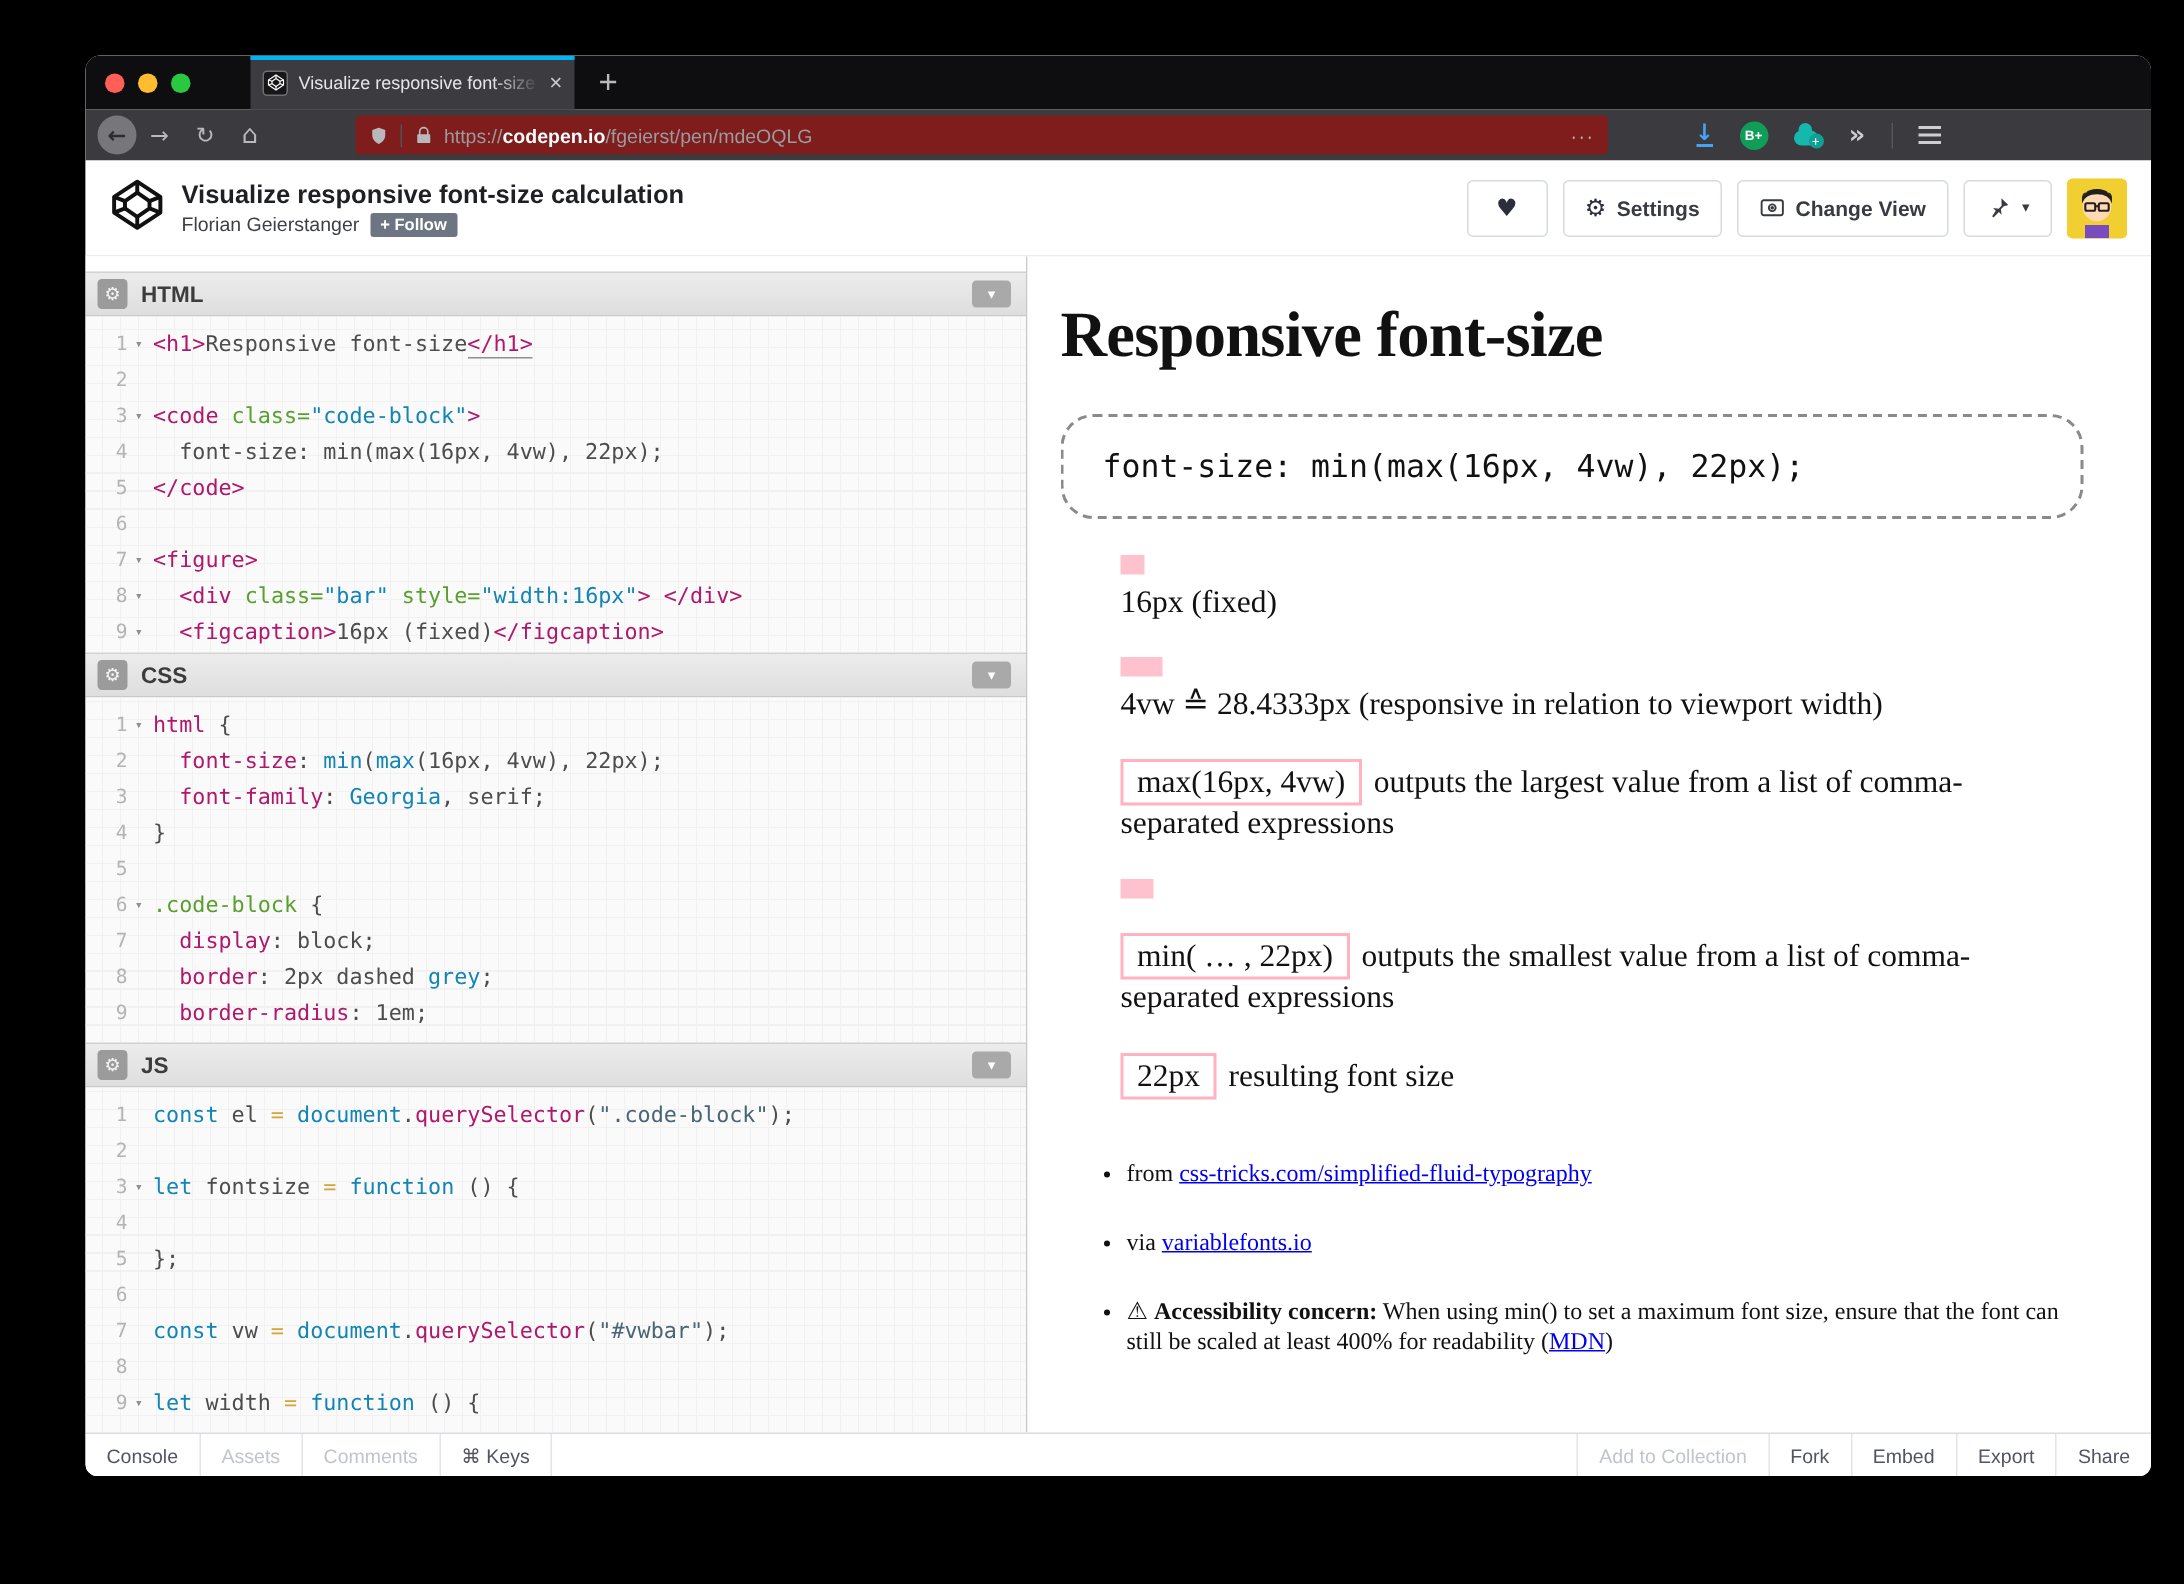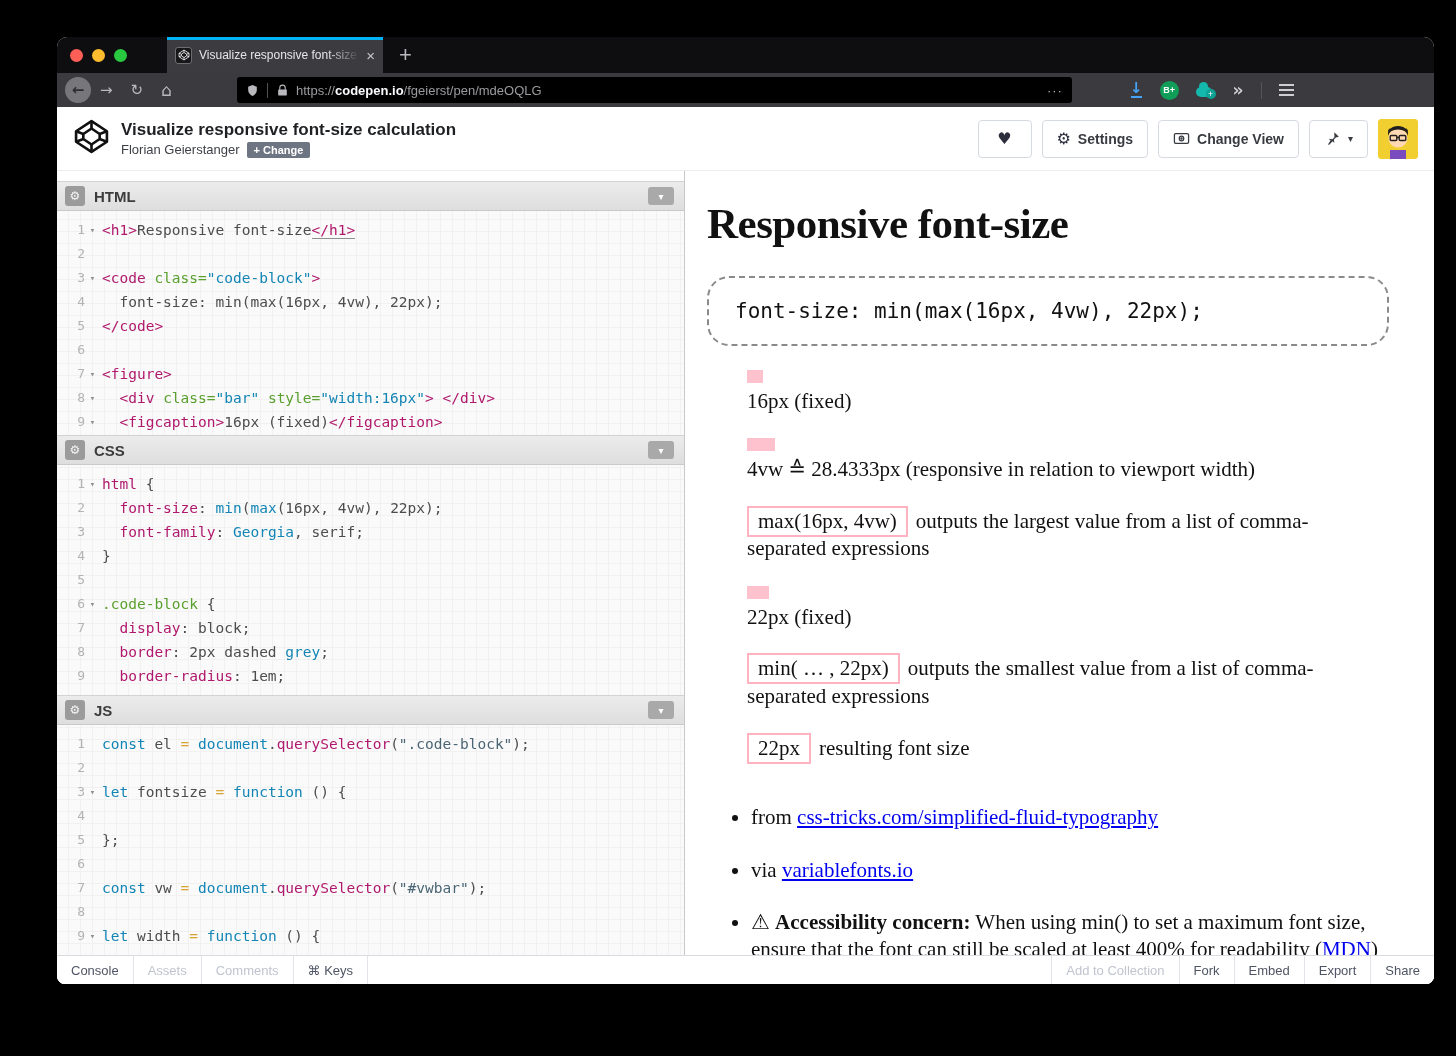--- a/index.html
+++ b/index.html
@@ -24,21 +24,21 @@
                -webkit-mask-image:linear-gradient(90deg,#000 80%,transparent); }
   .tab-close { color:#c9c9cc; font-size:15px; margin-left:6px; cursor:default; }
   .newtab { color:#b9b9bd; font-size:22px; font-weight:300; display:flex; align-items:center; padding:0 16px; }
 
   .navbar { height:34px; background:#3a3a3f; display:flex; align-items:center; flex:0 0 auto;
             color:#b9b9bd; }
   .navbtn { font-family:"DejaVu Sans", sans-serif; font-size:15px; padding:0 9px; color:#b9b9bd; }
   .backcirc { width:26px; height:26px; margin-left:8px; border-radius:50%; background:#77777b;
               color:#2c2c31; display:flex; align-items:center; justify-content:center;
               font-family:"DejaVu Sans", sans-serif; font-size:15px; font-weight:bold; flex:0 0 auto; }
-  .urlbar { margin-left:56px; width:835px; height:26px; background:#000000; border-radius:3px;
+  .urlbar { margin-left:56px; width:835px; height:26px; background:#7f1d1d; border-radius:3px;
             display:flex; align-items:center; padding:0 9px; }
   .urlbar svg { width:13px; height:13px; fill:#b9b9bd; flex:0 0 auto; }
   .urldiv { width:1px; height:15px; background:#515156; margin:0 8px; }
   .urltext { font-size:13px; color:#9b9b9f; margin-left:7px; white-space:nowrap; }
   .urltext b { color:#fbfbfe; font-weight:bold; }
   .url-dots { margin-left:auto; color:#b9b9bd; font-size:13px; letter-spacing:1px; }
   .toolicons { display:flex; align-items:center; margin-left:58px; gap:17px; }
   .dl { color:#46a2f4; font-family:"DejaVu Sans", sans-serif; font-size:15px; font-weight:bold;
         display:flex; flex-direction:column; align-items:center; line-height:13px; }
   .dl-bar { width:11px; height:2px; background:#46a2f4; margin-top:1px; }
@@ -113,21 +113,21 @@
   .preview { flex:1 1 auto; background:#fff; overflow:hidden; padding:24px 24px 0 22px;
              font-family:"Liberation Serif","DejaVu Serif","DejaVu Sans", serif; color:#111; }
   .pv-h1 { font-size:43px; font-weight:bold; margin-top:4px; letter-spacing:-0.5px; }
   .pv-codebox { margin-top:28px; border:2px dashed #8a8a8a; border-radius:22px; padding:21px 26px;
                 font-family:"DejaVu Sans Mono", monospace; font-size:21px; color:#111; width:682px; }
   figure { margin:24px 0 0 40px; }
   .pv-bar { height:13px; background:#fdc2cd; margin-bottom:5px; }
   figcaption { font-size:21px; line-height:1.25; }
   .pv-explain { margin:25px 0 0 40px; font-size:21px; line-height:1.3; max-width:590px; }
   .pv-box { border:2px solid #ffb3c0; padding:1px 9px 2px; margin-right:8px; white-space:nowrap; }
-  .pv-bullets { margin:42px 0 0 0; padding-left:44px; font-size:21px; }
+  .pv-bullets { margin:42px 0 0 0; padding-left:44px; font-size:16px; }
   .pv-bullets li { margin-bottom:25px; line-height:1.3; max-width:640px; }
   .pv-bullets a { color:#0000ee; text-decoration:underline; }
   .pv-bullets b { font-weight:bold; }
 
   
   .footer { height:29px; border-top:1px solid #d8dbe0; background:#fff; display:flex;
             align-items:stretch; font-size:13px; flex:0 0 auto; }
   .fbtn { display:flex; align-items:center; padding:0 14px; color:#4f5564; border-right:1px solid #e2e4e9;
           background:#fff; border-top:none; border-bottom:none; border-left:none;
           font-family:"Liberation Sans", sans-serif; font-size:13px; }
@@ -205,21 +205,21 @@
       <svg viewBox="0 0 24 24">
           <path d="M12 2 22 8.6v6.8L12 22 2 15.4V8.6z"></path>
           <path d="M12 6.8 17.3 10.4v3.2L12 17.2 6.7 13.6v-3.2z"></path>
           <path d="M12 2v4.8M12 17.2V22M2 8.6l4.7 1.8M22 8.6l-4.7 1.8M6.7 13.6 2 15.4M17.3 13.6l4.7 1.8"></path>
         </svg>
     </span>
     <div class="pen-meta">
       <div class="pen-title">Visualize responsive font-size calculation</div>
       <div class="pen-author-row">
         <span class="pen-author">Florian Geierstanger</span>
-        <button class="follow">+ Change</button>
+        <button class="follow">+ Follow</button>
       </div>
     </div>
     <div class="hdr-actions">
       <button class="hbtn heartbtn">
           <span class="glyph">♥</span>
         </button>
       <button class="hbtn">
         <span class="glyph">⚙</span>
         <span>Settings</span>
       </button>
@@ -433,21 +433,20 @@
 
       <figure>
         <div class="pv-bar" style="width: 28px;"></div>
         <figcaption>4vw ≙ 28.4333px (responsive in relation to viewport width)</figcaption>
       </figure>
 
       <p class="pv-explain"><span class="pv-box">max(16px, 4vw)</span><span>outputs the largest value from a list of comma-separated expressions</span></p>
 
       <figure>
         <div class="pv-bar" style="width: 22px;"></div>
-        <figcaption>22px (fixed)</figcaption>
       </figure>
 
       <p class="pv-explain"><span class="pv-box">min( … , 22px)</span><span>outputs the smallest value from a list of comma-separated expressions</span></p>
 
       <p class="pv-explain"><span class="pv-box">22px</span><span>resulting font size</span></p>
 
       <ul class="pv-bullets">
           <li><span>from </span><a href="#">css-tricks.com/simplified-fluid-typography</a></li>
           <li><span>via </span><a href="#">variablefonts.io</a></li>
           <li><span>⚠ </span><b>Accessibility concern:</b><span> When using min() to set a maximum font size, ensure that the font can still be scaled at least 400% for readability (</span><a href="#">MDN</a><span>)</span></li>

